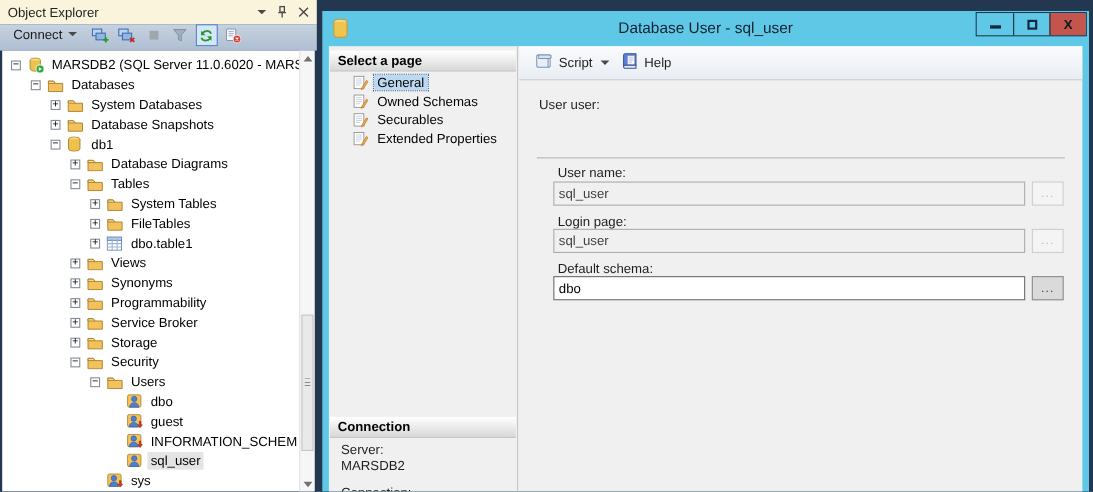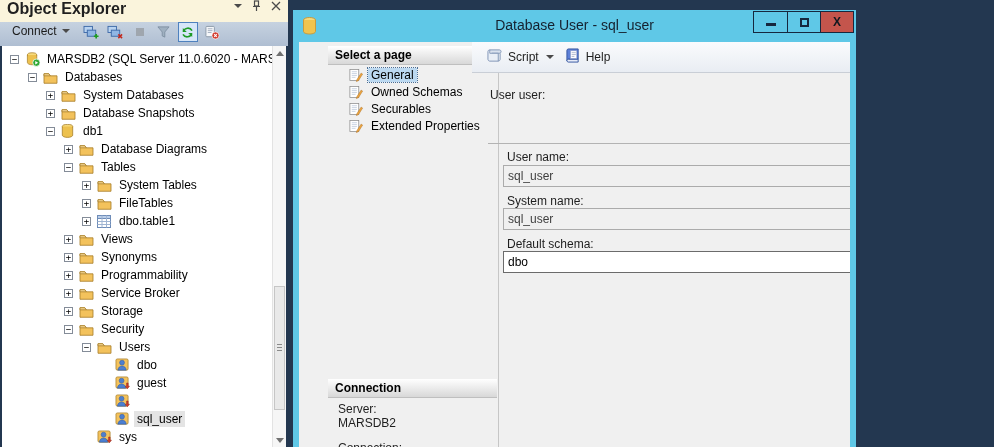--- a/index.html
+++ b/index.html
@@ -6,21 +6,21 @@
     --navy:#233750; --cream:#FAF4DC; --dlg-blue:#5FC8E7; --close-red:#C4554C;
     --body-gray:#F0F0F0; --oe-toolbar-a:#C6D2E0; --oe-toolbar-b:#AFBED2;
   }
   *{margin:0;padding:0;box-sizing:border-box;}
   body{font-family:"Liberation Sans",sans-serif;background:var(--navy);}
   .stage{position:relative;width:994px;height:447px;background:var(--navy);overflow:hidden;}
 
   
   .oe-panel{position:absolute;left:0;top:0;width:288px;height:447px;background:var(--navy);}
   .oe-titlebar{position:absolute;top:0;left:0;right:0;height:22px;background:var(--cream);
-    display:flex;align-items:flex-start;padding:0 7px;font-size:16px;color:#1f1f1f;font-weight:bold;}
+    display:flex;align-items:center;padding:0 7px;font-size:12px;color:#1f1f1f;}
   .oe-title-icons{margin-left:auto;display:flex;align-items:center;gap:9px;}
   .oe-title-icons span{display:inline-flex;align-items:center;justify-content:center;cursor:default;}
   .caret-down{width:0;height:0;border-left:4px solid transparent;border-right:4px solid transparent;border-top:4px solid #4a4a4a;display:inline-block;}
   .oe-toolbar{position:absolute;top:22px;left:0;right:0;height:24px;
     background:linear-gradient(var(--oe-toolbar-a),var(--oe-toolbar-b));
     display:flex;align-items:flex-start;padding:0 8px;font-size:12px;color:#1b1b1b;}
   .connect-btn{display:flex;align-items:center;gap:5px;padding:2px 4px;}
   .oe-tb-icons{display:flex;align-items:center;gap:4px;margin-left:8px;}
   .tbtn{width:20px;height:20px;display:flex;align-items:center;justify-content:center;border:1px solid transparent;}
   .tbtn.selected{background:#D6E6F8;border-color:#4E81BE;}
@@ -35,34 +35,34 @@
   .oe-scroll{position:absolute;right:0;top:0;bottom:0;width:14px;background:#F6F6F6;border-left:1px solid #E3E3E3;}
   .sb-arrow{position:absolute;left:0;width:14px;height:14px;display:flex;align-items:center;justify-content:center;}
   .sb-up{top:0;} .sb-down{bottom:0;}
   .tri-up{width:0;height:0;border-left:4px solid transparent;border-right:4px solid transparent;border-bottom:5px solid #707070;}
   .tri-dn{width:0;height:0;border-left:4px solid transparent;border-right:4px solid transparent;border-top:5px solid #707070;}
   .sb-thumb{position:absolute;left:1px;width:11px;top:240px;height:124px;background:#E9E9E9;border:1px solid #C6C6C6;}
   .sb-grip{position:absolute;left:2px;right:2px;top:50%;margin-top:-4px;height:8px;
     background:repeating-linear-gradient(#8A8A8A 0 1px,transparent 1px 3px);}
 
   
-  .dialog{position:absolute;left:293px;top:10px;width:563px;height:437px;background:var(--dlg-blue);}
+  .dialog{position:absolute;left:293px;top:10px;width:697px;height:437px;background:var(--dlg-blue);}
   .dialog-titlebar{position:absolute;top:0;left:0;right:0;height:32px;}
   .dialog-title-icon{position:absolute;left:9px;top:7px;}
   .dialog-title{position:absolute;left:0;right:0;top:7px;text-align:center;font-size:14px;color:#15212F;}
   .win-buttons{position:absolute;top:1px;right:2px;height:22px;display:flex;border:1px solid #16283E;}
   .win-btn{width:33px;display:flex;align-items:center;justify-content:center;background:var(--dlg-blue);border-left:1px solid #16283E;}
   .win-btn:first-child{border-left:none;}
   .win-btn.close{background:var(--close-red);font-weight:bold;font-size:12px;color:#101820;}
   .glyph-min{width:10px;height:3px;background:#16283E;margin-top:4px;}
   .glyph-max{width:9px;height:9px;border:2px solid #16283E;}
   .dialog-body{position:absolute;left:6px;right:6px;top:32px;bottom:0;background:var(--body-gray);overflow:hidden;}
 
   
-  .pages-pane{position:absolute;left:0;top:0;width:172px;bottom:0;border-right:1px solid #C6C6C6;margin-left:28px;}
+  .pages-pane{position:absolute;left:0;top:0;width:172px;bottom:0;border-right:1px solid #C6C6C6;}
   .pane-header{position:absolute;left:1px;right:1px;height:19px;background:linear-gradient(#FFFFFF,#D8D8D8);
     border-bottom:1px solid #BFBFBF;font-weight:bold;font-size:12px;display:flex;align-items:center;padding:0 7px;color:#000;}
   .ph-pages{top:4px;} .ph-conn{top:337px;}
   .page-list{position:absolute;left:0;right:0;top:24px;}
   .page-item{height:17px;display:flex;align-items:center;padding-left:21px;font-size:12px;color:#000;}
   .page-item .pic{width:16px;min-width:16px;display:inline-flex;margin-right:4px;}
   .page-item .lbl{padding:0 3px;}
   .page-item.selected .lbl{background:#BCD9F1;outline:1px dotted #4A6E96;}
   .conn-label{position:absolute;left:11px;font-size:12px;color:#1e1e1e;}
 
@@ -356,20 +356,21 @@
         <div class="tree-row" style="padding-left: 98px;">
           <span class="expander-spacer"></span>
           <span class="tree-icon">
             <svg width="15" height="14" viewBox="0 0 16 15">
               <rect x="1" y="1" width="13" height="12" rx="1.5" fill="#F3C25C" stroke="#A8802B" stroke-width="0.8"></rect>
               <circle cx="7" cy="5" r="2.6" fill="#4C7FD0" stroke="#2F5CA8" stroke-width="0.6"></circle>
               <path d="M2.5 13c0.4-3 2.2-4.4 4.5-4.4s4.1 1.4 4.5 4.4z" fill="#4C7FD0" stroke="#2F5CA8" stroke-width="0.6"></path>
               <path d="M12.4 7.5v3.4h-1.5l2.3 2.8 2.3-2.8H14V7.5z" fill="#D23B2E" stroke="#8E1F16" stroke-width="0.5"></path>
             </svg>
           </span>
+          <span class="tree-label">INFORMATION_SCHEM</span>
         </div>
         <div class="tree-row" style="padding-left: 98px;">
           <span class="expander-spacer"></span>
           <span class="tree-icon">
             <svg width="15" height="14" viewBox="0 0 16 15">
               <rect x="1" y="1" width="13" height="12" rx="1.5" fill="#F3C25C" stroke="#A8802B" stroke-width="0.8"></rect>
               <circle cx="7.5" cy="5" r="2.6" fill="#4C7FD0" stroke="#2F5CA8" stroke-width="0.6"></circle>
               <path d="M3 13c0.4-3 2.2-4.4 4.5-4.4S11.6 10 12 13z" fill="#4C7FD0" stroke="#2F5CA8" stroke-width="0.6"></path>
             </svg>
           </span>
@@ -494,21 +495,21 @@
           </span>
         </div>
 
         <div class="f-label" style="left:18px;top:46px">User user:</div>
         <div class="hsep"></div>
 
         <div class="f-label" style="left:35px;top:108px">User name:</div>
         <input class="f-input" style="top: 123px;" readonly="" value="sql_user">
         <span class="browse disabled" style="top:123px">...</span>
 
-        <div class="f-label" style="left:35px;top:152px">System name:</div>
+        <div class="f-label" style="left:35px;top:152px">Login page:</div>
         <input class="f-input" style="top: 166px;" readonly="" value="sql_user">
         <span class="browse disabled" style="top:166px">...</span>
 
         <div class="f-label" style="left:35px;top:195px">Default schema:</div>
         <input class="f-input enabled" style="top: 209px;" value="dbo">
         <span class="browse enabled" style="top:209px">...</span>
       </div>
     </div>
   </div>
 </div>

